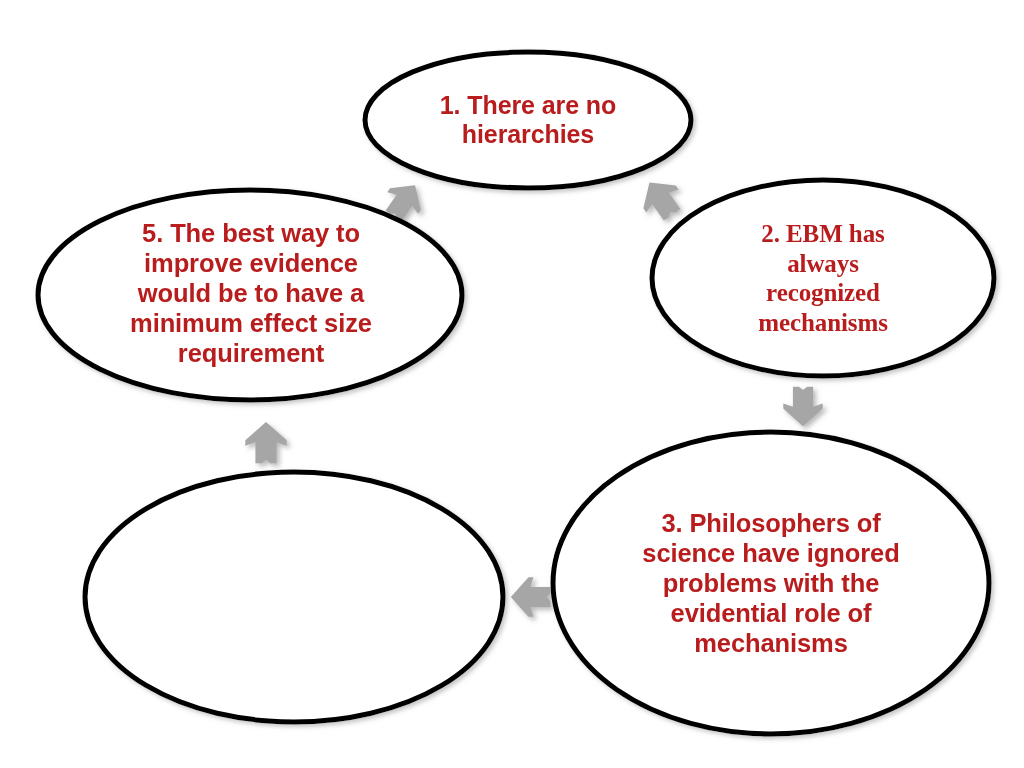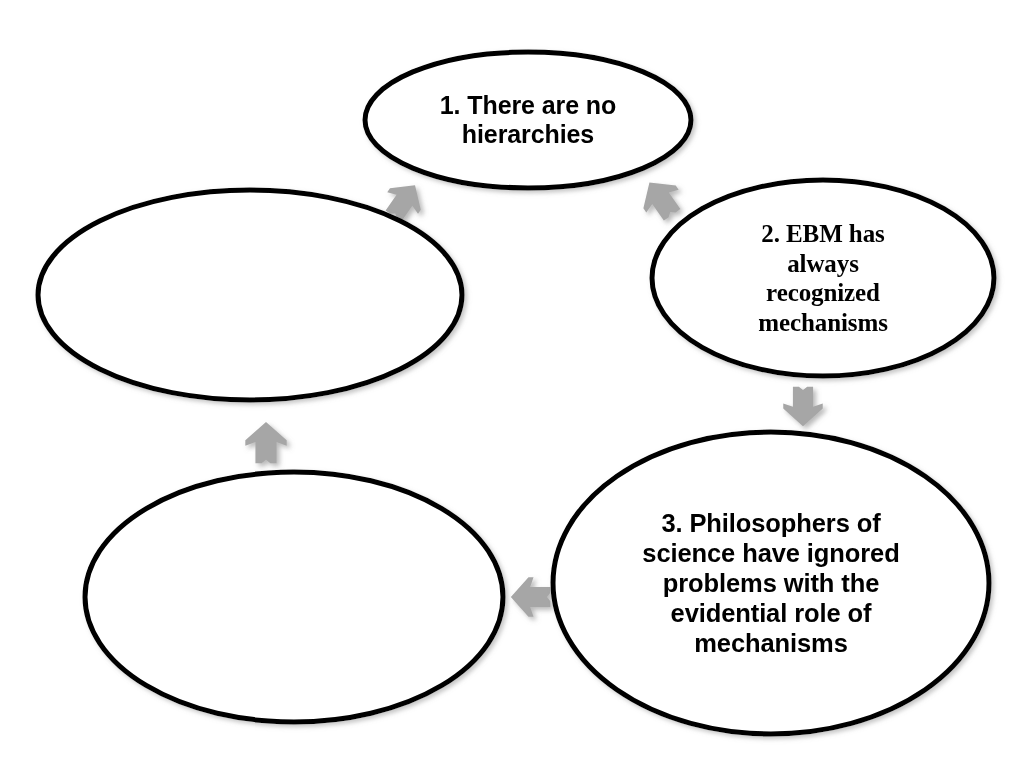--- a/index.html
+++ b/index.html
@@ -27,21 +27,21 @@
     width: 1024px;
     height: 768px;
   }
   .node-label {
     position: absolute;
     display: flex;
     align-items: center;
     justify-content: center;
     text-align: center;
     font-weight: bold;
-    color: #000000;
+    color: #b91c1c;
     line-height: 1.18;
     white-space: pre-line;
     pointer-events: none;
     letter-spacing: -0.1px;
   }
   
   #label-1 { left: 378px; top: 72px;  width: 300px; height: 96px;  font-size: 25px; }
   #label-2 { left: 672px; top: 194px; width: 302px; height: 168px; font-size: 25px; font-family: Liberation Serif, serif; }
   #label-3 { left: 562px; top: 452px; width: 418px; height: 262px; font-size: 25.5px; }
   #label-4 { left: 96px;  top: 490px; width: 396px; height: 216px; font-size: 25.5px; }
@@ -131,14 +131,19 @@
 recognized
 mechanisms</div>
 
   <div class="node-label" id="label-3">3. Philosophers of
 science have ignored
 problems with the
 evidential role of
 mechanisms</div>
 
 
+  <div class="node-label" id="label-5">5. The best way to
+improve evidence
+would be to have a
+minimum effect size
+requirement</div>
 
 </div>
 
 </body></html>

